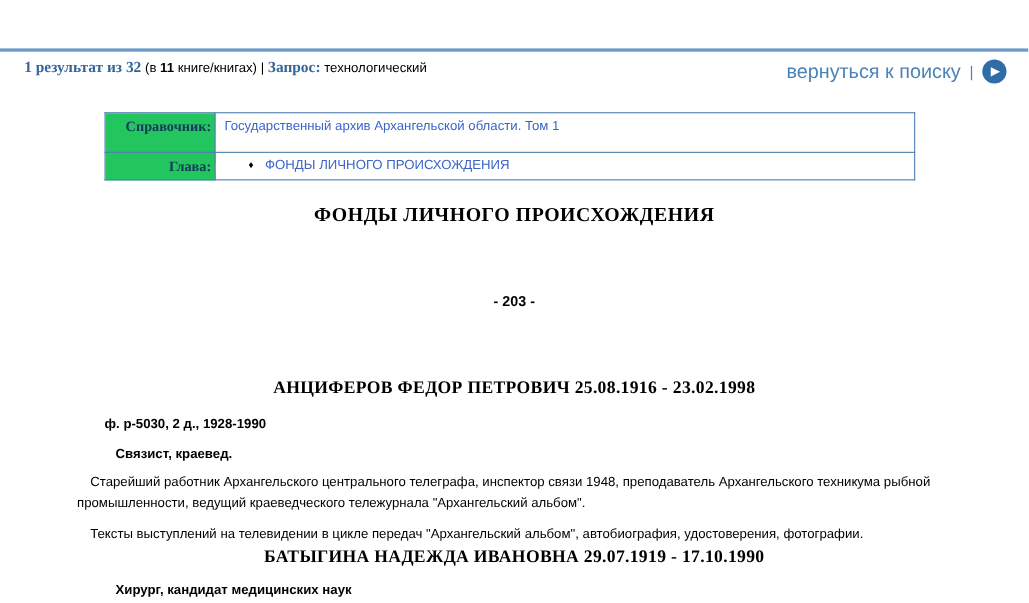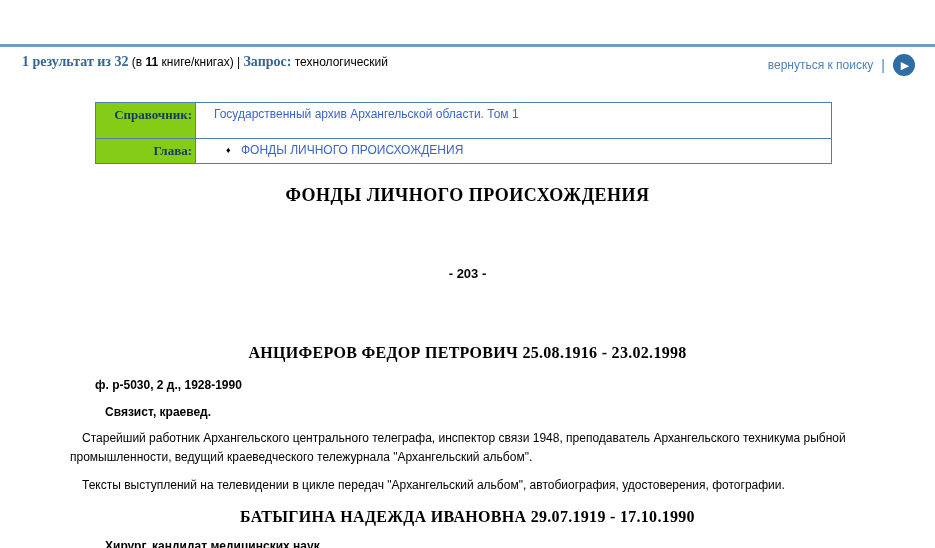--- a/index.html
+++ b/index.html
@@ -32,56 +32,56 @@
     padding-bottom: 11px;
     box-shadow: 1px 1px 1px rgba(0,0,0,0.2);
   }
 
   
   .results-bar { display: flex; justify-content: space-between; align-items: flex-start; padding: 7px 14px 0 22px; }
   .results-left { font-size: 12px; color: #000; }
   .blue-bold { font-family: "Liberation Serif", serif; font-weight: bold; color: #336699; font-size: 14px; }
   .books-count { font-weight: bold; }
   .results-right { display: flex; align-items: center; gap: 8px; padding-right: 6px; }
-  .back-link { color: #4b83b8; font-size: 12px; text-decoration: none; cursor: pointer; }
+  .back-link { color: #4b83b8; font-size: 18px; text-decoration: none; cursor: pointer; }
   .back-sep { color: #4b83b8; font-size: 14px; }
   .next-btn {
     width: 22px; height: 22px; border-radius: 50%;
     background: #2e6da6; color: #fff;
     display: flex; align-items: center; justify-content: center;
     font-size: 11px; cursor: pointer; border: none; line-height: 1;
     padding-left: 2px;
   }
 
   
   .ref-table { margin: 26px 0 0 95px; width: 737px; border-collapse: collapse; }
   .ref-table td { border: 1px solid #4e7fb0; vertical-align: top; }
   .ref-label {
-    width: 100px; background: #84cc16;
+    width: 100px; background: #22c55e;
     font-family: "Liberation Serif", serif; font-weight: bold; font-size: 13px; color: #17375e;
     text-align: right; padding: 4px 3px 4px 4px; white-space: nowrap;
   }
-  .ref-value { background: #fff; padding: 4px 6px 4px 18px; font-size: 12px; }
+  .ref-value { background: #fff; padding: 4px 6px 4px 8px; font-size: 12px; }
   .ref-row1 .ref-value { height: 36px; }
   .ref-link { color: #3c64c8; text-decoration: none; cursor: pointer; }
   .chapter-cell { padding-left: 30px; border-radius: 12px; }
   .bullet { color: #000; font-size: 9px; margin-right: 7px; vertical-align: 1px; }
 
   
   .doc { margin-top: 21px; }
   .doc-title {
     text-align: center; font-family: "Liberation Serif", serif;
     font-weight: bold; font-size: 18px; color: #000; letter-spacing: 0.5px;
   }
   .page-marker { text-align: center; font-weight: bold; font-size: 13px; margin-top: 60px; }
   .record-heading {
     text-align: center; font-family: "Liberation Serif", serif;
     font-weight: bold; font-size: 16px; margin-top: 63px; letter-spacing: 0.3px;
   }
-  .record2 .record-heading { margin-top: 13px; }
+  .record2 .record-heading { margin-top: 3px; }
   .fond-line { font-weight: bold; font-size: 12px; margin: 16px 0 0 95px; }
   .annotation { font-weight: bold; font-size: 12px; margin: 13px 17px 0 105px; }
   .para { font-size: 12px; margin: 10px 70px 0 70px; text-indent: 12px; line-height: 1.55; }
 </style>
 </head>
 <body>
 
 <div class="tabbar">
   <div class="tabbar-rule"></div>
 </div>

